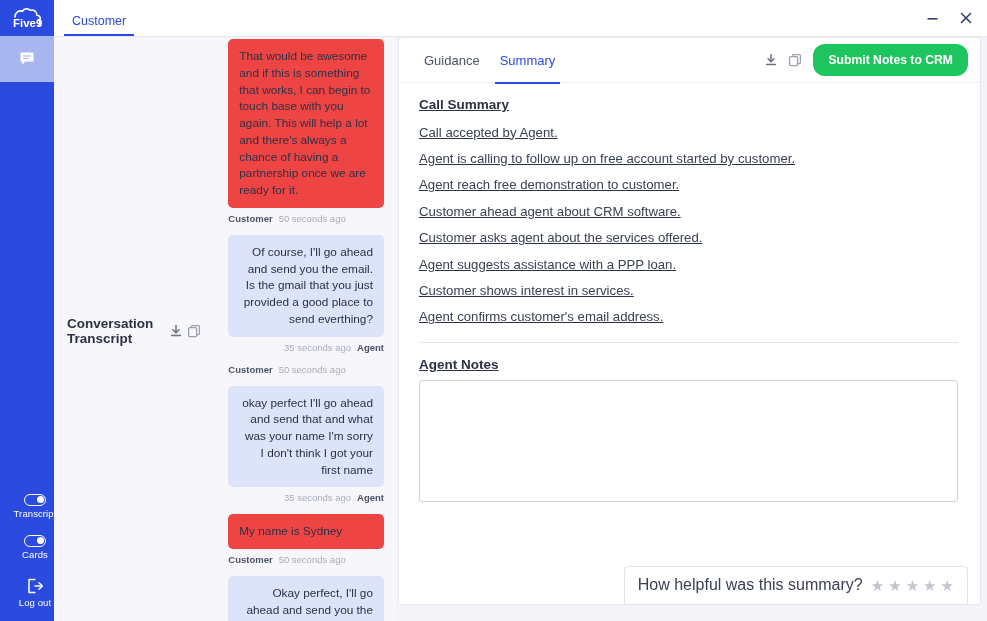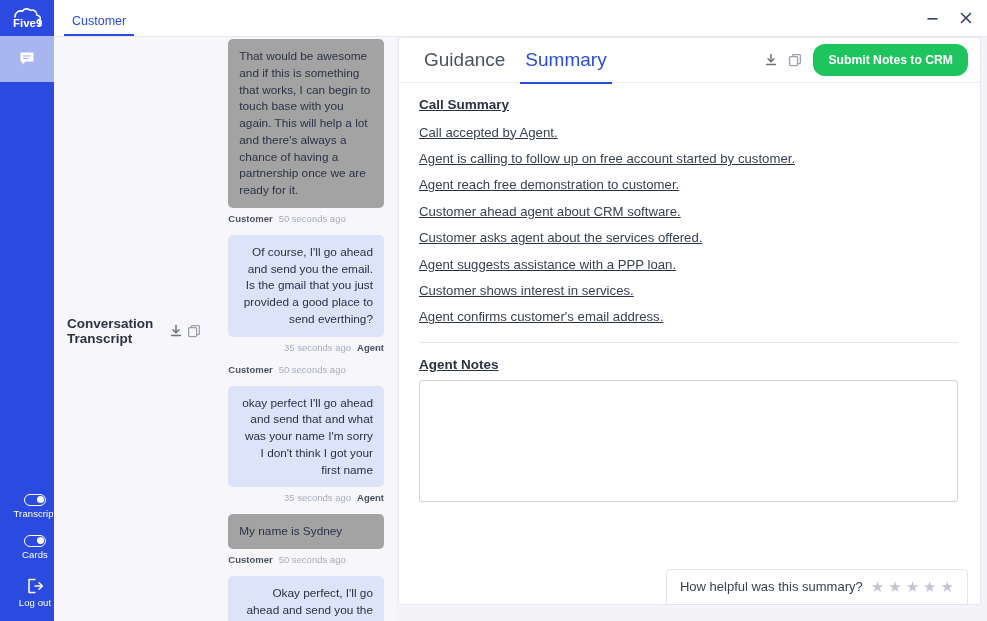--- a/index.html
+++ b/index.html
@@ -189,21 +189,21 @@
   .msg { margin-bottom: 11px; }
   .bubble {
     font-size: 11.8px;
     line-height: 1.42;
     padding: 9px 11px;
     border-radius: 5px;
     max-width: 248px;
     word-wrap: break-word;
   }
   .msg.customer .bubble {
-    background: #a3a3a3;
+    background: #ef4444;
     color: #2b3245;
     margin-right: auto;
   }
   .msg.agent { display: flex; flex-direction: column; align-items: flex-end; justify-content: center; }
   .msg.agent .bubble {
     background: #dde3f8;
     color: #2b3245;
     text-align: right;
     max-width: 237px;
   }
@@ -244,21 +244,21 @@
     flex: 0 0 45px;
     display: flex;
     align-items: center;
     padding: 0 12px 0 20px;
     border-bottom: 1px solid #eceef3;
   }
   .rp-tabs { display: flex; align-items: stretch; height: 45px; }
   .rp-tab {
     display: flex;
     align-items: center;
-    font-size: 19px;
+    font-size: 13px;
     color: #4b5263;
     padding: 0 5px;
     margin-right: 10px;
     cursor: pointer;
     border-bottom: 2.5px solid transparent;
     position: relative;
     top: 1px;
   }
   .rp-tab.active {
     color: #2b4ae0;
@@ -328,21 +328,21 @@
     bottom: -1px;
     background: #ffffff;
     border: 1px solid #e2e4ea;
     border-radius: 4px 4px 0 0;
     padding: 9px 13px 10px 13px;
     display: flex;
     align-items: center;
     gap: 8px;
   }
   .rating-q {
-    font-size: 13px;
+    font-size: 16px;
     color: #3a4153;
   }
   .stars { display: flex; gap: 4px; }
   .star {
     color: #c3c6cf;
     font-size: 15px;
     line-height: 1;
     cursor: pointer;
   }
 </style>

